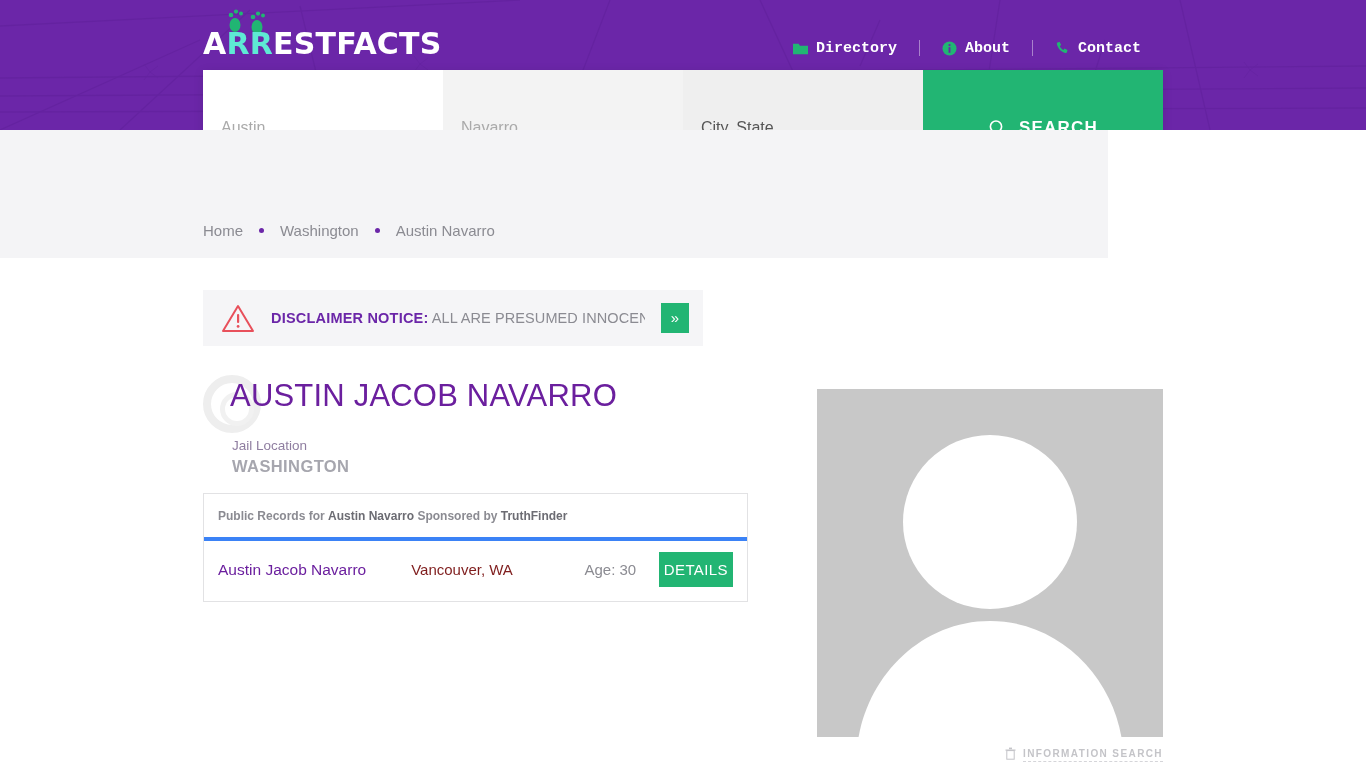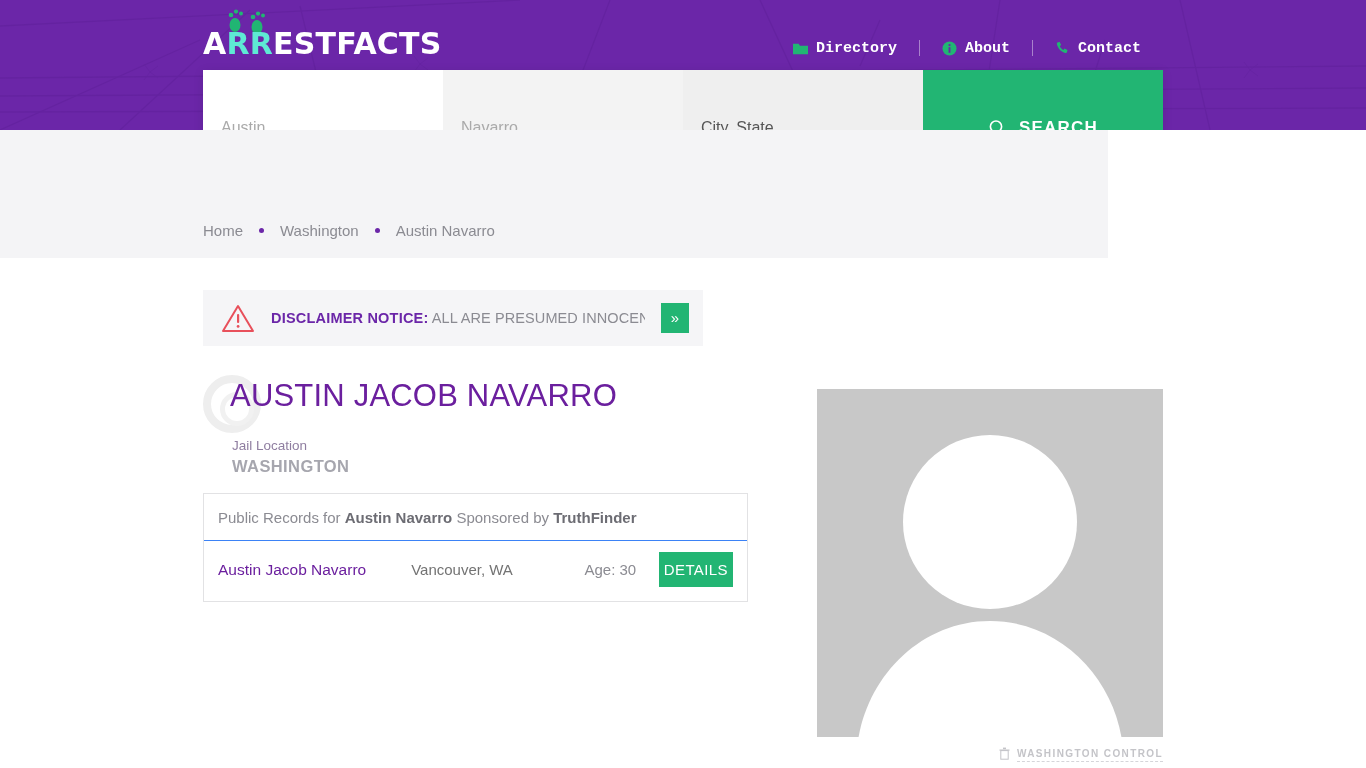--- a/index.html
+++ b/index.html
@@ -205,38 +205,39 @@
   }
 
   
   .records {
     position: absolute; left: 203px; top: 235px;
     width: 545px;
     border: 1px solid #e2e2e4;
     background: #ffffff;
   }
   .records-head {
-    font-size: 15px; color: #8b8b92;
+    font-size: 12px; color: #8b8b92;
     padding: 15px 16px 14px 14px;
-    border-bottom: 1px solid #3b82f6;
+    border-bottom: 4px solid #3b82f6;
+    font-weight: bold;
   }
   .records-head b { color: #6c6c73; }
   .records-row {
     display: flex; align-items: center;
     padding: 11px 14px 14px 14px;
     gap: 0;
   }
   .rec-name {
     width: 195px;
     font-size: 15.5px;
     color: #6b1f9e;
     text-decoration: none;
     cursor: pointer;
   }
-  .rec-loc { width: 175px; font-size: 15px; color: #737373; }
+  .rec-loc { width: 175px; font-size: 15px; color: #7f1d1d; }
   .rec-age { width: 75px; font-size: 15px; color: #8b8b92; }
   .rec-btn {
     background: #22b573; border: none;
     color: #ffffff;
     font-size: 15px; letter-spacing: .4px;
     padding: 9px 5px;
     cursor: pointer;
   }
 
   
@@ -421,16 +422,16 @@
   </div>
 
   <div class="infocontrol">
     <span>
       <svg width="11" height="13" viewBox="0 0 11 13">
         <rect x="0.5" y="2.5" width="10" height="1.2" fill="#c4c4c8"></rect>
         <rect x="1.8" y="3.6" width="7.4" height="8.6" fill="none" stroke="#c4c4c8" stroke-width="1"></rect>
         <rect x="4" y="0.6" width="3" height="1.6" fill="#c4c4c8"></rect>
       </svg>
     </span>
-    <span class="label">WASHINGTON CONTROL</span>
+    <span class="label">INFORMATION SEARCH</span>
   </div>
 
 </div>
 
 </body></html>

